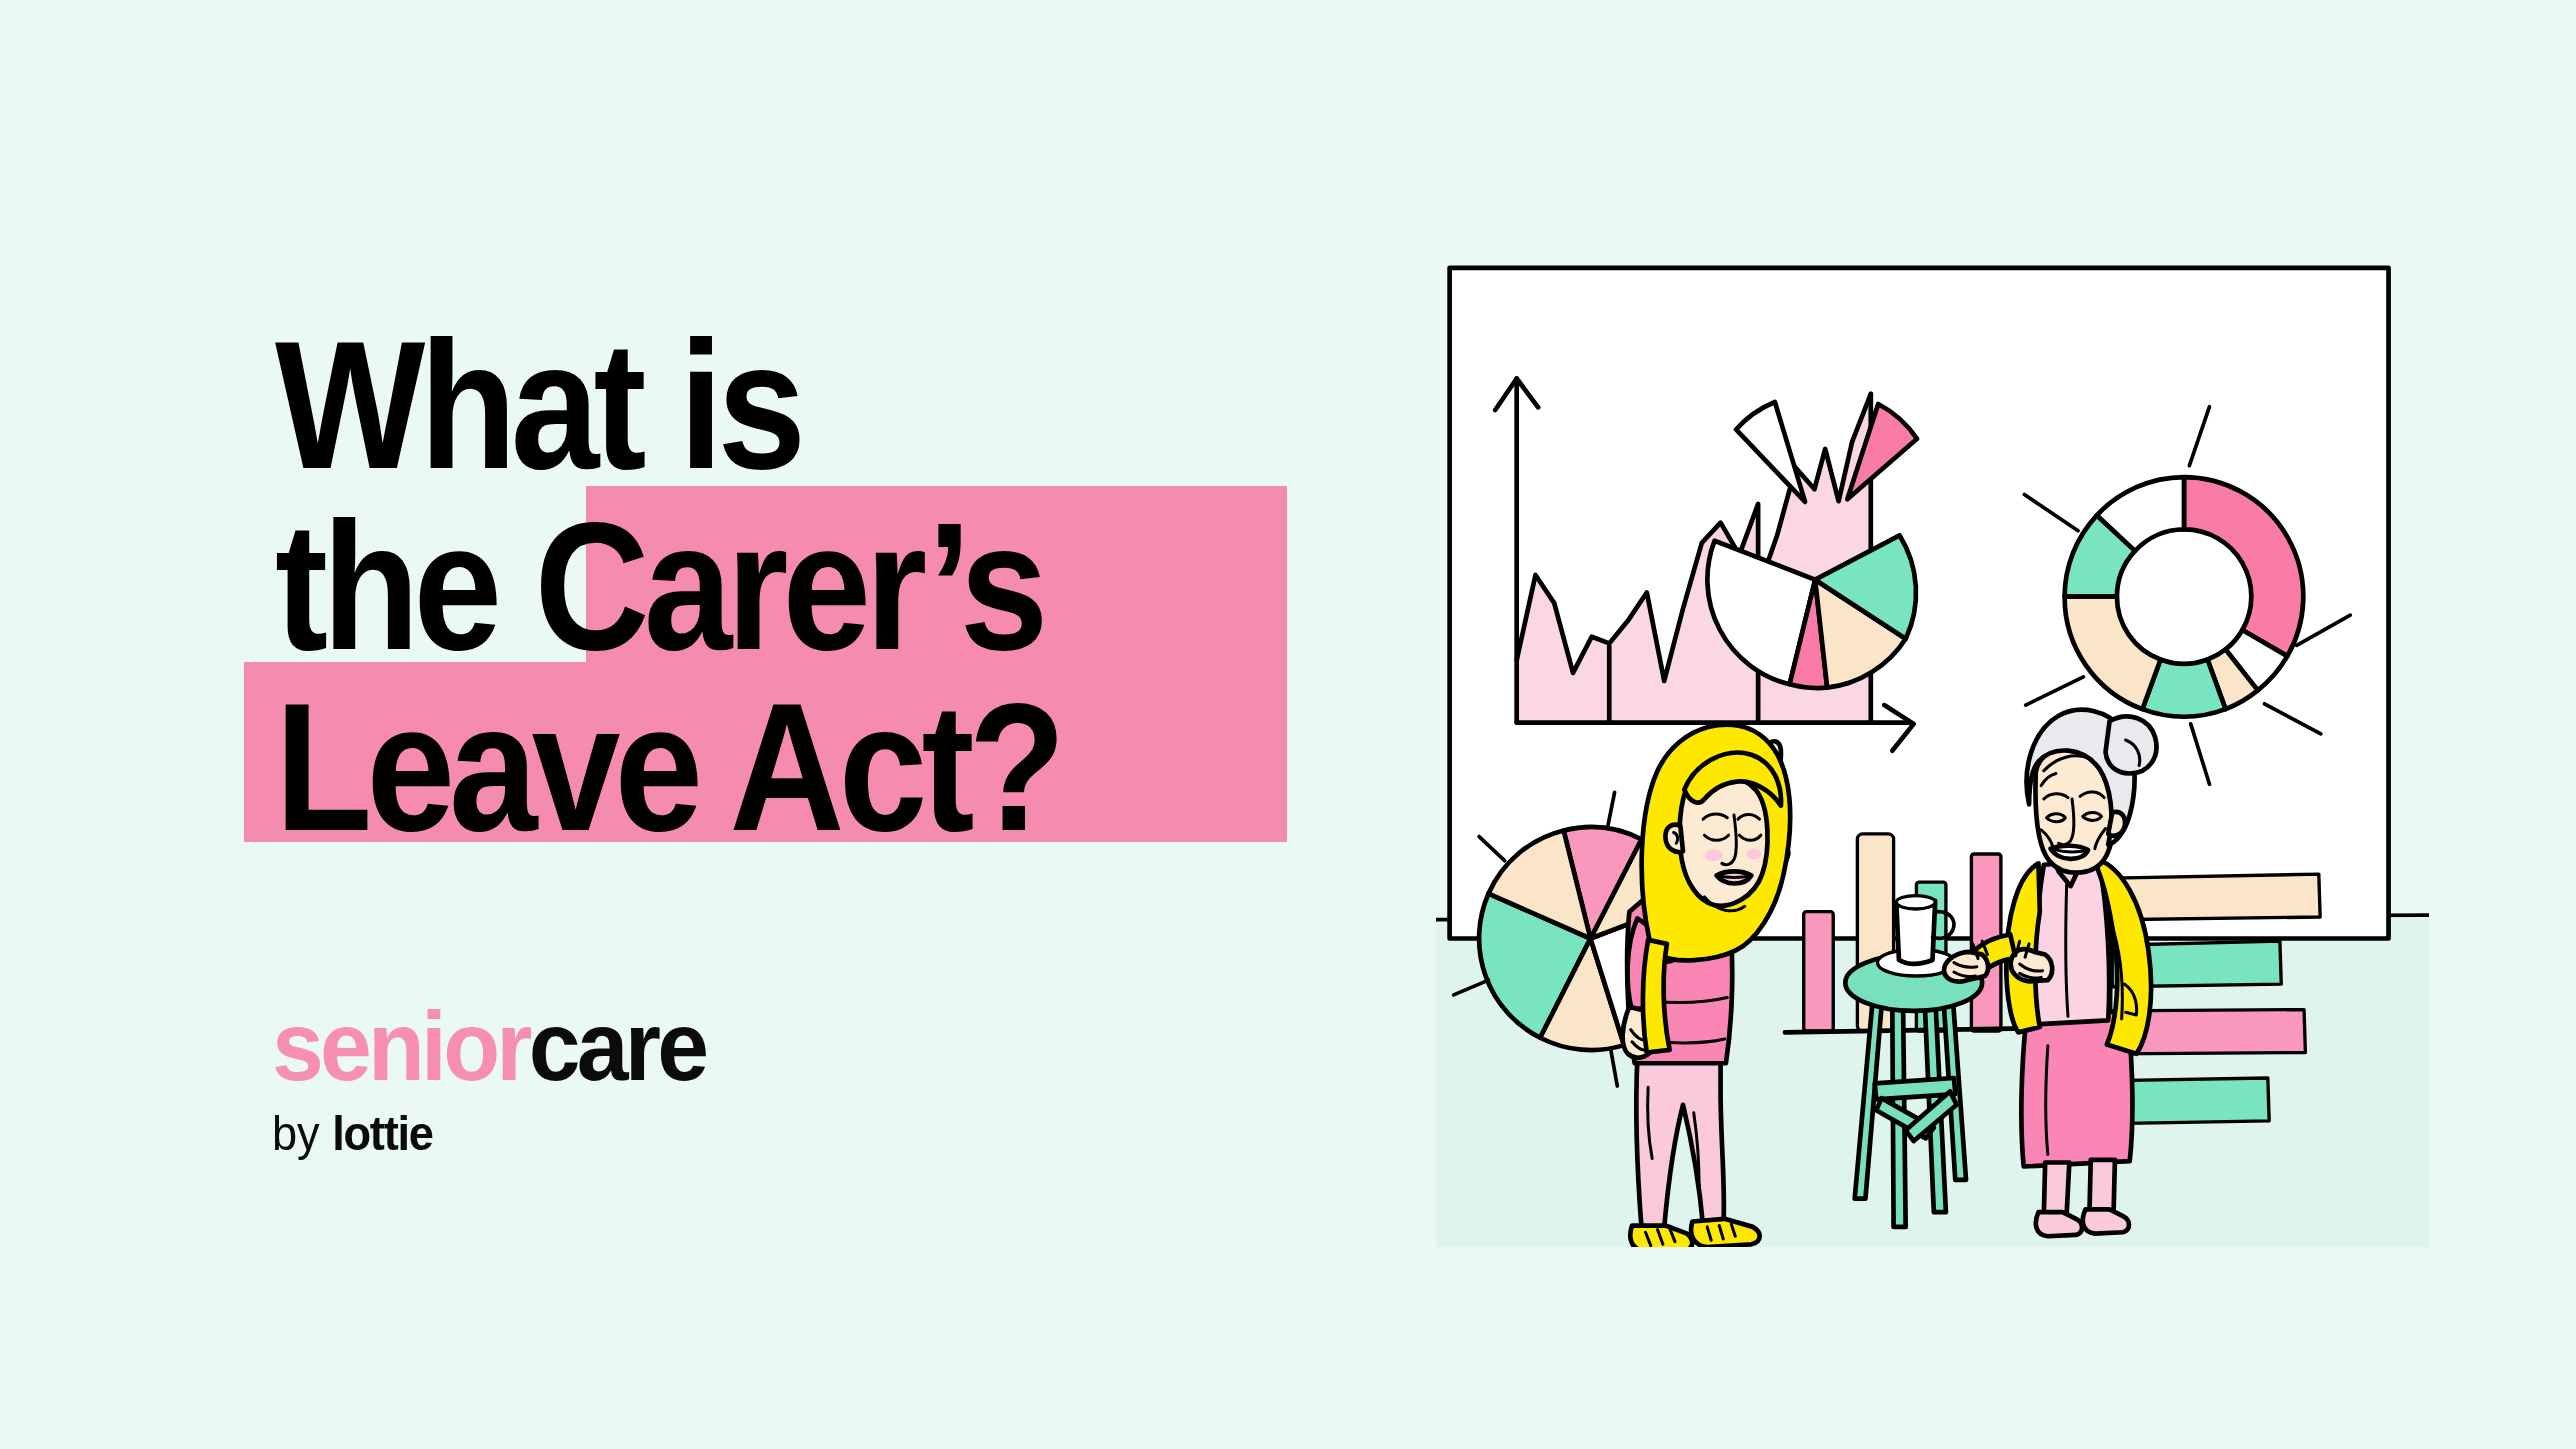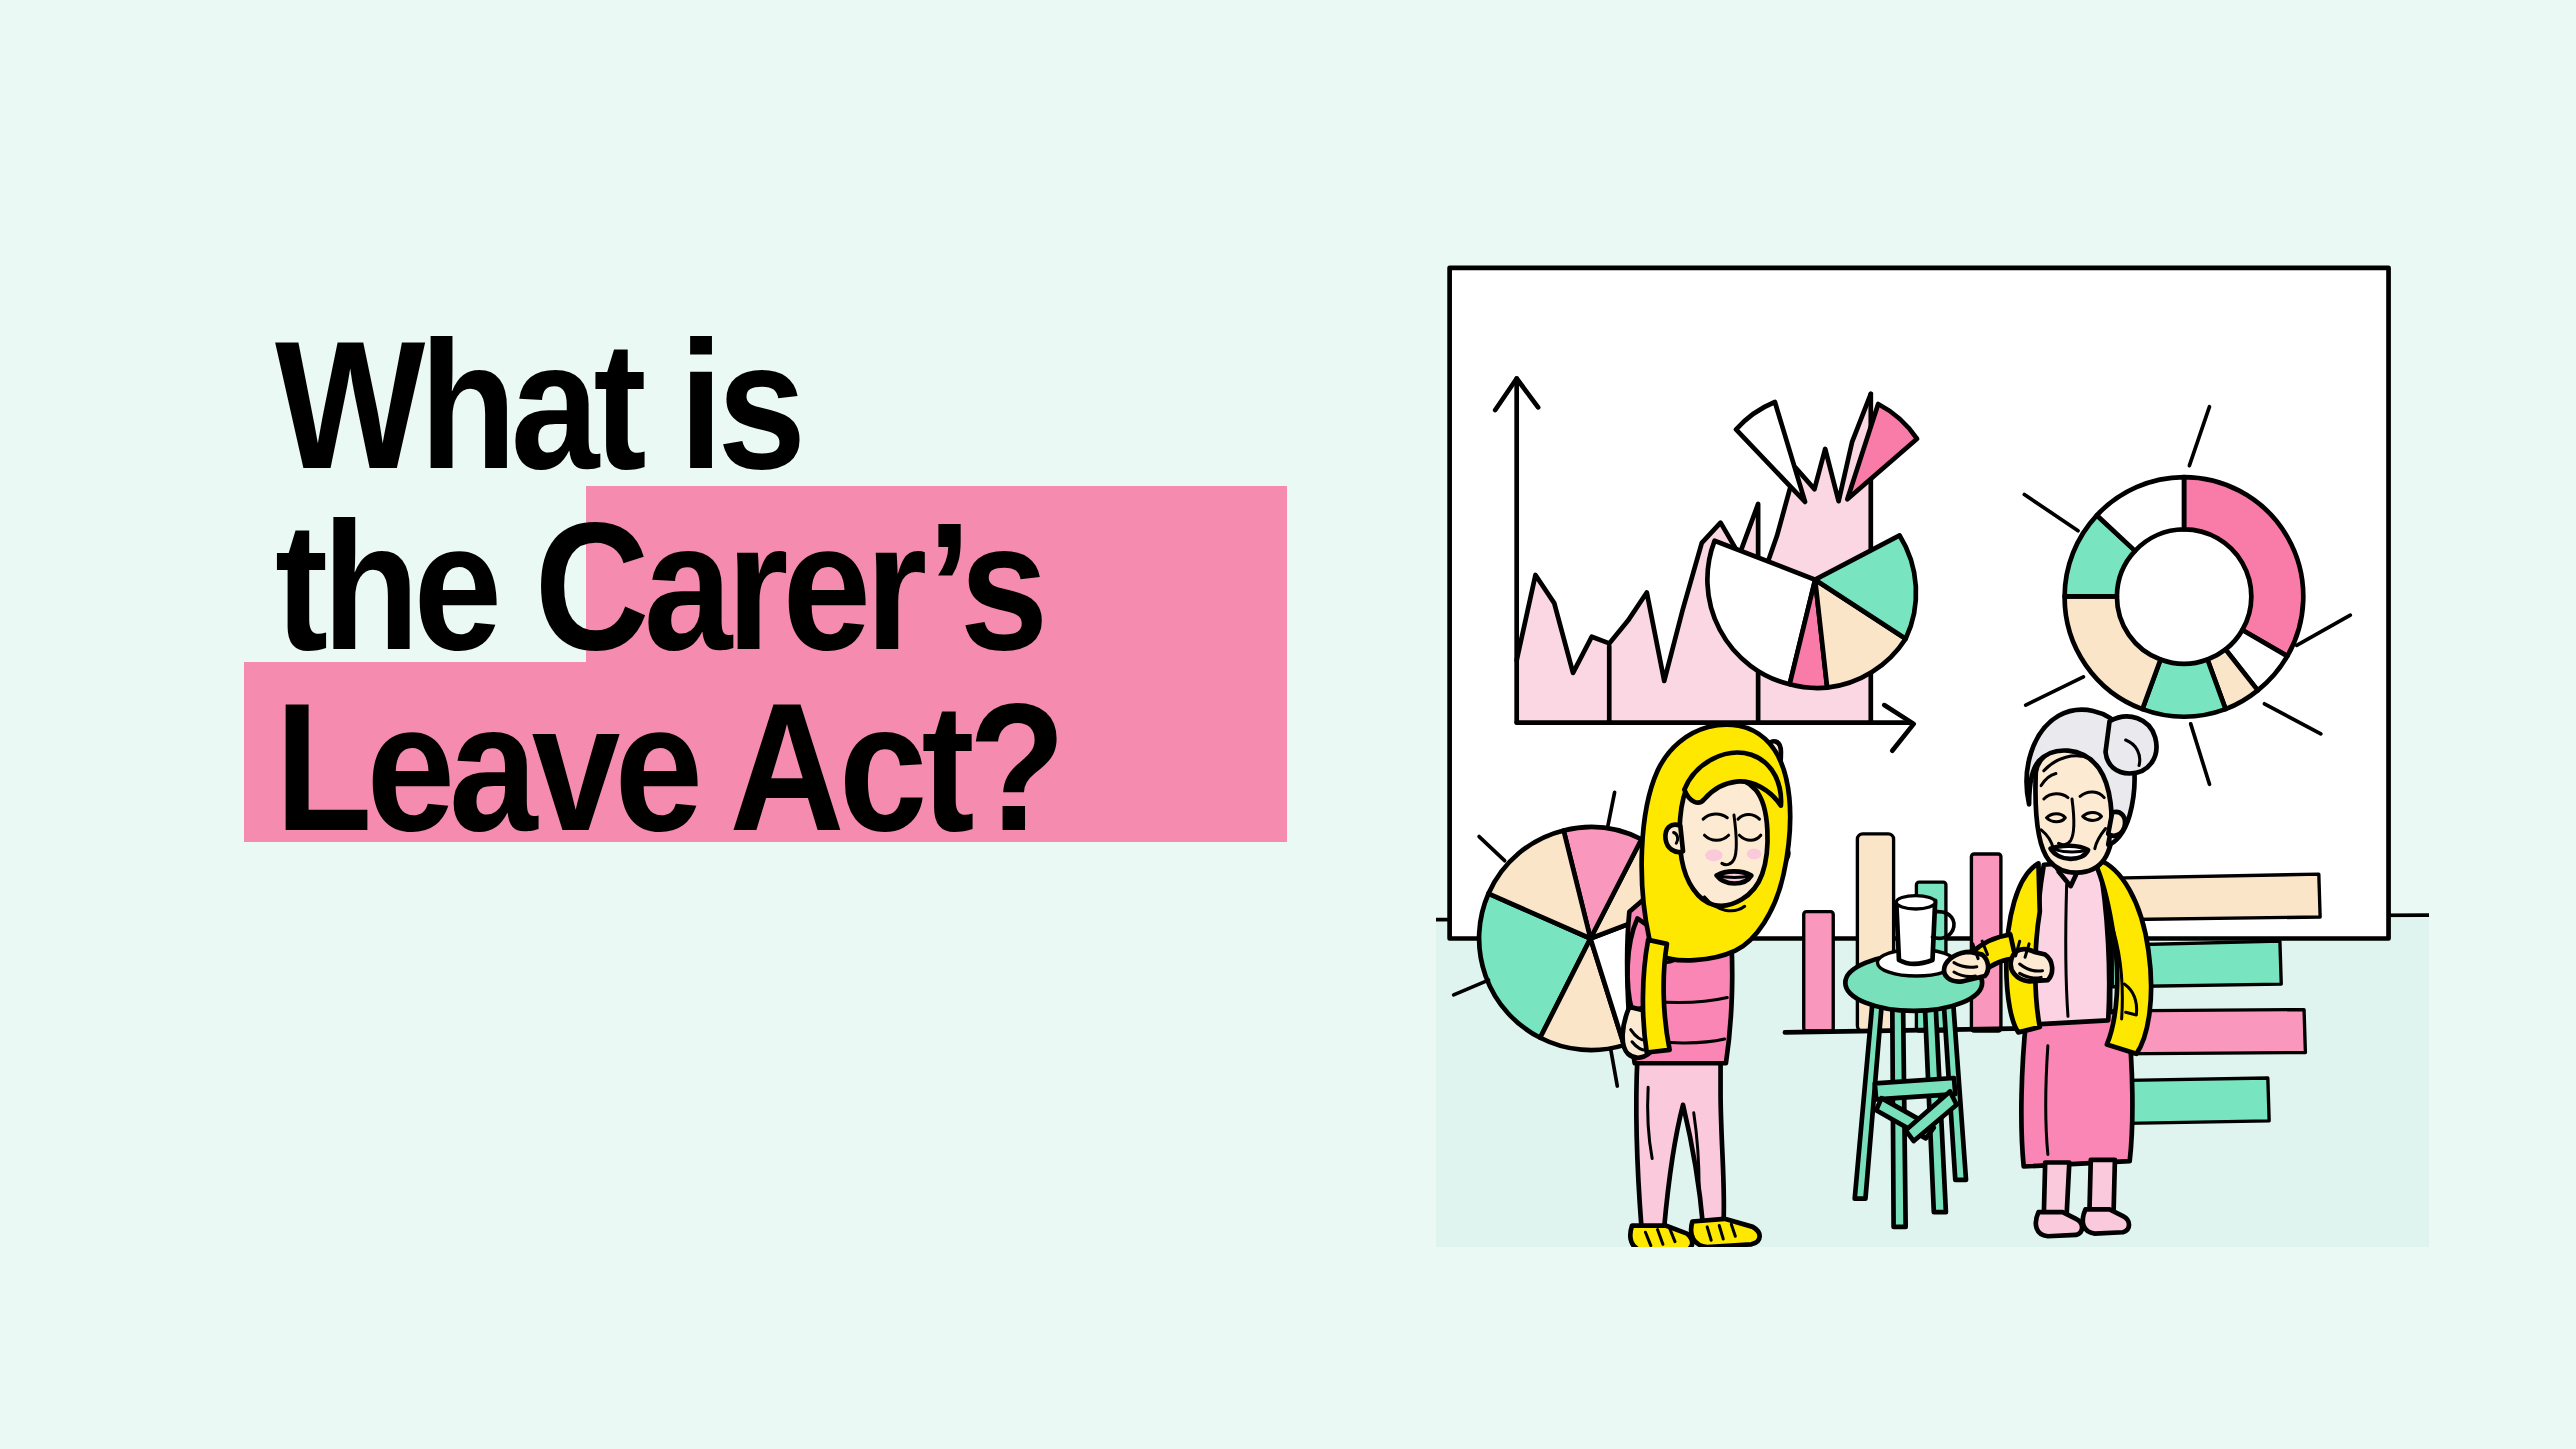--- a/index.html
+++ b/index.html
@@ -70,20 +70,24 @@
 
     <div class="hl-line hl-l2">
       <span class="hl-text">the </span><span class="hl-text">Carer’s</span>
     </div>
 
     <div class="hl-line hl-l3">
       <span class="hl-text">Leave Act?</span>
     </div>
   </div>
 
+  <div class="logo">
+    <div class="logo-word"><span class="logo-senior">senior</span><span class="logo-care">care</span></div>
+    <div class="logo-sub"><span class="logo-by">by </span><span class="logo-lottie">lottie</span></div>
+  </div>
 
   <div class="illo">
   <svg viewBox="0 0 1480 1500" xmlns="http://www.w3.org/2000/svg">
     <defs>
       <style>
         .ln{fill:none;stroke:#000;stroke-width:7;stroke-linecap:round;stroke-linejoin:round;}
         .ln2{fill:none;stroke:#000;stroke-width:5.5;stroke-linecap:round;stroke-linejoin:round;}
         .lnT{fill:none;stroke:#000;stroke-width:4.5;stroke-linecap:round;stroke-linejoin:round;}
         .sh{stroke:#000;stroke-width:7;stroke-linejoin:round;stroke-linecap:round;}
         .shT{stroke:#000;stroke-width:5;stroke-linejoin:round;stroke-linecap:round;}

